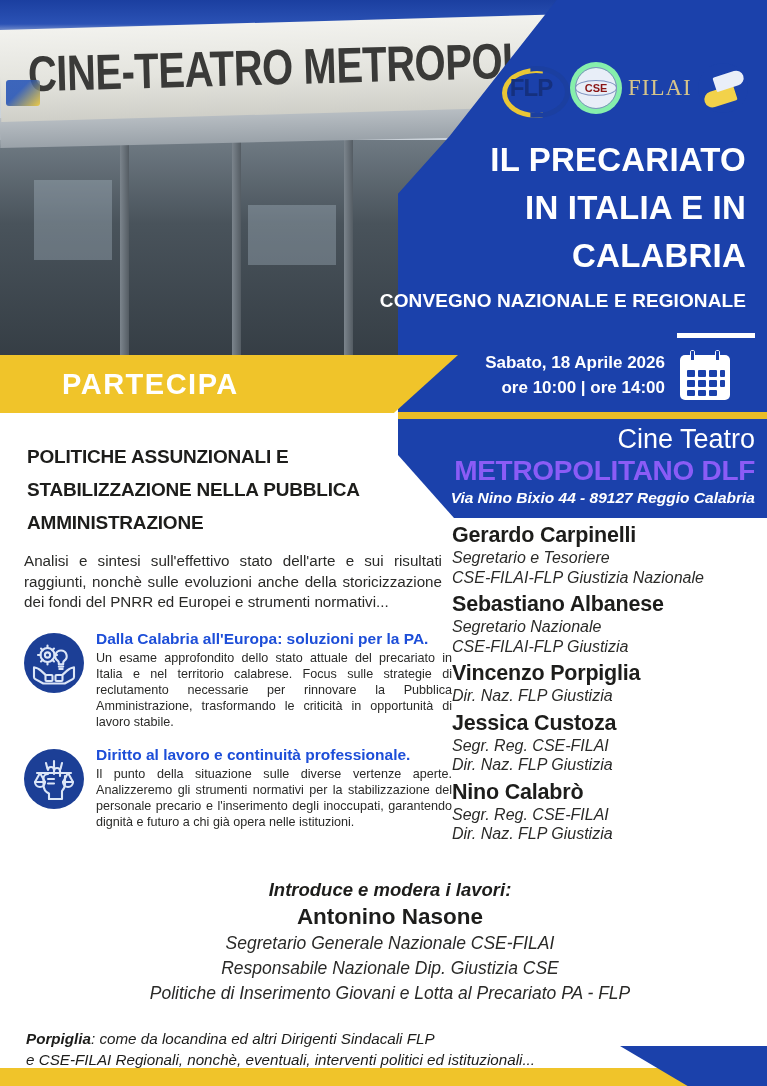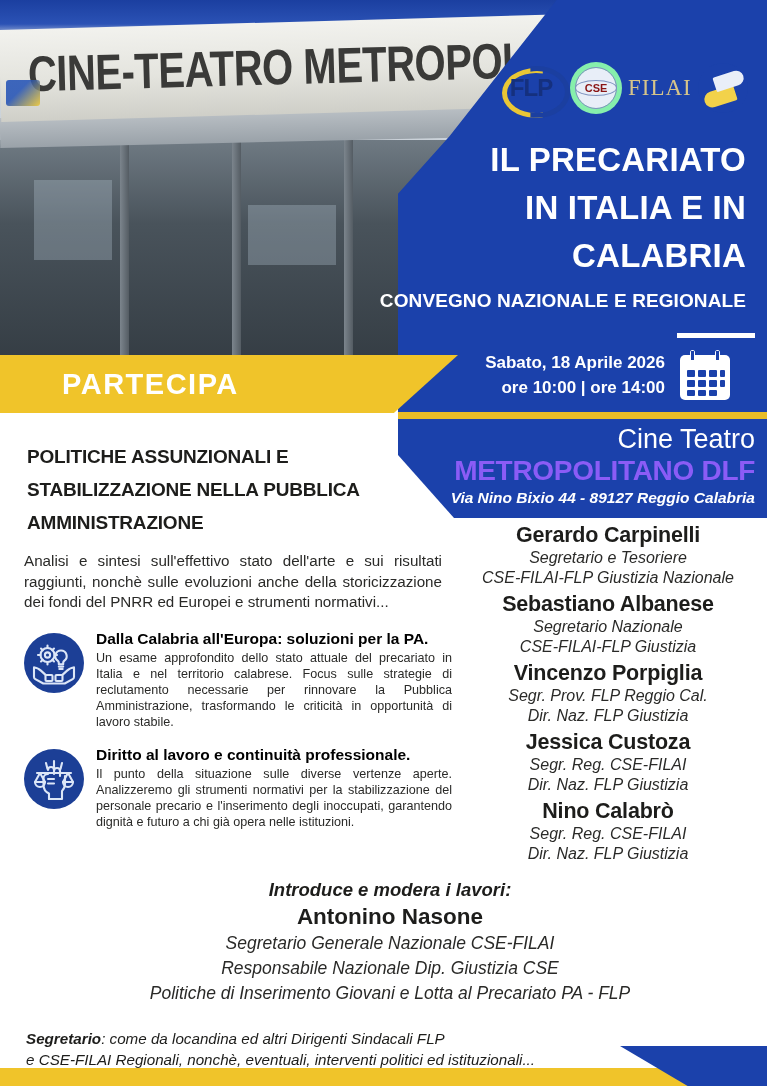--- a/index.html
+++ b/index.html
@@ -225,39 +225,39 @@
     flex: 0 0 auto;
     width: 60px; height: 60px;
     border-radius: 50%;
     background: #1c3f96;
     margin-right: 12px;
     margin-top: 4px;
     position: relative;
   }
   .bullet-body { flex: 1 1 auto; }
   .bullet-title {
-    color: #000000;
+    color: #1d4ed8;
     font-weight: bold;
     font-size: 15.5px;
     line-height: 19px;
     margin-bottom: 2px;
   }
   .bullet-text {
     color: #2a2a28;
     font-size: 12.6px;
     line-height: 16.2px;
     text-align: justify;
   }
 
   
   .speakers {
     position: absolute;
     left: 452px; top: 522px;
     width: 312px;
-    text-align: center;
+    text-align: left;
   }
   .sp-name {
     color: #1d1d1b;
     font-weight: bold;
     font-size: 21.5px;
     line-height: 26px;
     letter-spacing: -0.2px;
   }
   .sp-role {
     color: #2a2a28;
@@ -465,21 +465,20 @@
       <div class="sp-role">Segretario e Tesoriere</div>
       <div class="sp-role">CSE-FILAI-FLP Giustizia Nazionale</div>
     </div>
     <div class="sp-block">
       <div class="sp-name">Sebastiano Albanese</div>
       <div class="sp-role">Segretario Nazionale</div>
       <div class="sp-role">CSE-FILAI-FLP Giustizia</div>
     </div>
     <div class="sp-block">
       <div class="sp-name">Vincenzo Porpiglia</div>
-      <div class="sp-role">Segr. Prov. FLP Reggio Cal.</div>
       <div class="sp-role">Dir. Naz. FLP Giustizia</div>
     </div>
     <div class="sp-block">
       <div class="sp-name">Jessica Custoza</div>
       <div class="sp-role">Segr. Reg. CSE-FILAI</div>
       <div class="sp-role">Dir. Naz. FLP Giustizia</div>
     </div>
     <div class="sp-block">
       <div class="sp-name">Nino Calabrò</div>
       <div class="sp-role">Segr. Reg. CSE-FILAI</div>
@@ -489,19 +488,19 @@
 
   <div class="moderator">
     <div class="mod-lead">Introduce e modera i lavori:</div>
     <div class="mod-name">Antonino Nasone</div>
     <div class="mod-role">Segretario Generale Nazionale CSE-FILAI</div>
     <div class="mod-role">Responsabile Nazionale Dip. Giustizia CSE</div>
     <div class="mod-role">Politiche di Inserimento Giovani e Lotta al Precariato PA - FLP</div>
   </div>
 
   <div class="footer-text">
-    <b>Segretario</b><span>: come da locandina ed altri Dirigenti Sindacali FLP</span><br>
+    <b>Porpiglia</b><span>: come da locandina ed altri Dirigenti Sindacali FLP</span><br>
     <span>e CSE-FILAI Regionali, nonchè, eventuali, interventi politici ed istituzionali...</span>
   </div>
   <div class="footer-bar"></div>
   <div class="footer-wedge"></div>
 
 </div>
 
 </body></html>

